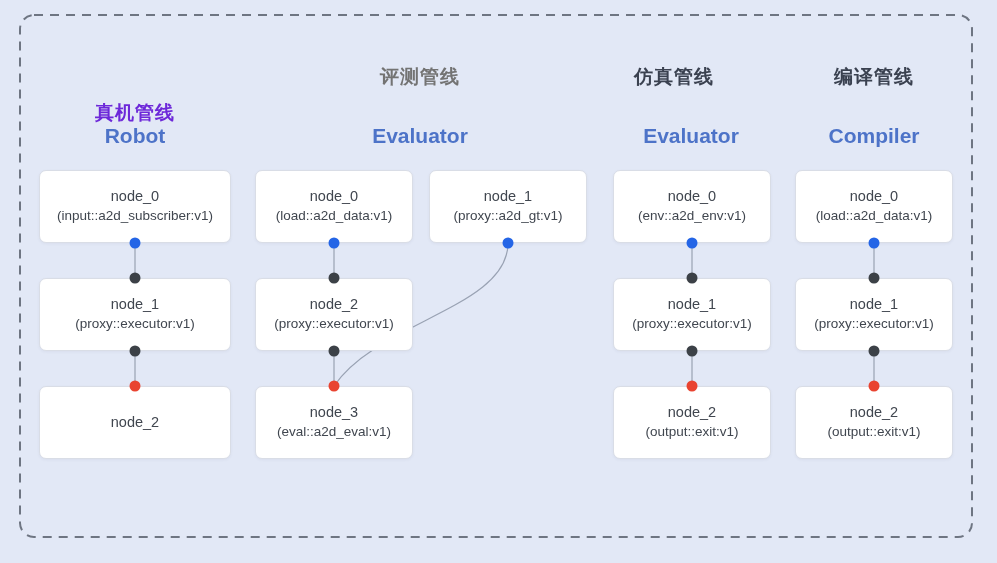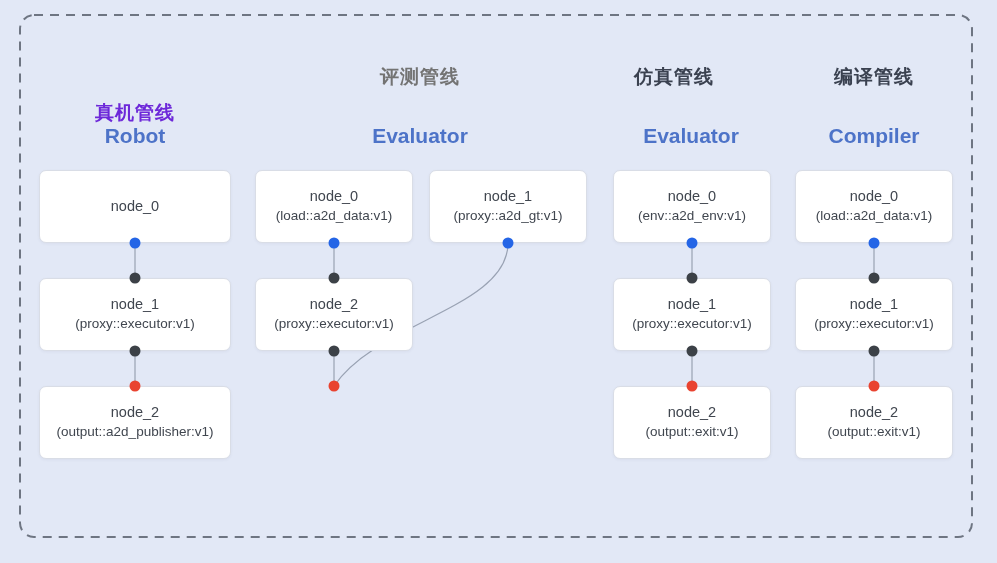--- a/index.html
+++ b/index.html
@@ -86,51 +86,55 @@
       <path d="M 508 243 C 508 307.35, 377.5 321.65, 334 386" fill="none" stroke="#99a2b3" stroke-width="1.2"></path>
       <path d="M 692 243 L 692 278" fill="none" stroke="#99a2b3" stroke-width="1.2"></path>
       <path d="M 692 351 L 692 386" fill="none" stroke="#99a2b3" stroke-width="1.2"></path>
       <path d="M 874 243 L 874 278" fill="none" stroke="#99a2b3" stroke-width="1.2"></path>
       <path d="M 874 351 L 874 386" fill="none" stroke="#99a2b3" stroke-width="1.2"></path>
     </svg>
     <div class="hdr-zh" style="left: 135px; top: 77px; color: #6d28d9; margin-top: 36px;">真机管线</div>
     <div class="hdr-en" style="left: 135px; top: 136px; color: rgb(77, 115, 200);">Robot</div>
     <div class="node-box" style="left: 39px; top: 170px; width: 192px; height: 73px;">
       <div class="node-label" style="color: rgb(64, 70, 79);">node_0</div>
+      <div class="node-sublabel" style="color: rgb(64, 70, 79);">(input::a2d_subscriber:v1)</div>
     </div>
     <div class="port" style="left: 135px; top: 243px; background: rgb(36, 101, 230);"></div>
     <div class="node-box" style="left: 39px; top: 278px; width: 192px; height: 73px;">
       <div class="node-label" style="color: rgb(64, 70, 79);">node_1</div>
       <div class="node-sublabel" style="color: rgb(64, 70, 79);">(proxy::executor:v1)</div>
     </div>
     <div class="port" style="left: 135px; top: 278px; background: rgb(60, 65, 71);"></div>
     <div class="port" style="left: 135px; top: 351px; background: rgb(60, 65, 71);"></div>
     <div class="node-box" style="left: 39px; top: 386px; width: 192px; height: 73px;">
       <div class="node-label" style="color: rgb(64, 70, 79);">node_2</div>
-      <div class="node-sublabel" style="color: rgb(64, 70, 79);">(output::a2d_publisher:v1)</div>
     </div>
     <div class="port" style="left: 135px; top: 386px; background: rgb(233, 67, 48);"></div>
     <div class="hdr-zh" style="left: 420px; top: 77px; color: #737373;">评测管线</div>
     <div class="hdr-en" style="left: 420px; top: 136px; color: rgb(77, 115, 200);">Evaluator</div>
     <div class="node-box" style="left: 255px; top: 170px; width: 158px; height: 73px;">
       <div class="node-label" style="color: rgb(64, 70, 79);">node_0</div>
       <div class="node-sublabel" style="color: rgb(64, 70, 79);">(load::a2d_data:v1)</div>
     </div>
     <div class="port" style="left: 334px; top: 243px; background: rgb(36, 101, 230);"></div>
     <div class="node-box" style="left: 429px; top: 170px; width: 158px; height: 73px;">
       <div class="node-label" style="color: rgb(64, 70, 79);">node_1</div>
       <div class="node-sublabel" style="color: rgb(64, 70, 79);">(proxy::a2d_gt:v1)</div>
     </div>
     <div class="port" style="left: 508px; top: 243px; background: rgb(36, 101, 230);"></div>
     <div class="node-box" style="left: 255px; top: 278px; width: 158px; height: 73px;">
       <div class="node-label" style="color: rgb(64, 70, 79);">node_2</div>
       <div class="node-sublabel" style="color: rgb(64, 70, 79);">(proxy::executor:v1)</div>
     </div>
     <div class="port" style="left: 334px; top: 278px; background: rgb(60, 65, 71);"></div>
     <div class="port" style="left: 334px; top: 351px; background: rgb(60, 65, 71);"></div>
+    <div class="node-box" style="left: 255px; top: 386px; width: 158px; height: 73px;">
+      <div class="node-label" style="color: rgb(64, 70, 79);">node_3</div>
+      <div class="node-sublabel" style="color: rgb(64, 70, 79);">(eval::a2d_eval:v1)</div>
+    </div>
     <div class="port" style="left: 334px; top: 386px; background: rgb(233, 67, 48);"></div>
     <div class="hdr-zh" style="left: 674px; top: 77px; color: rgb(58, 65, 80);">仿真管线</div>
     <div class="hdr-en" style="left: 691px; top: 136px; color: rgb(77, 115, 200);">Evaluator</div>
     <div class="node-box" style="left: 613px; top: 170px; width: 158px; height: 73px;">
       <div class="node-label" style="color: rgb(64, 70, 79);">node_0</div>
       <div class="node-sublabel" style="color: rgb(64, 70, 79);">(env::a2d_env:v1)</div>
     </div>
     <div class="port" style="left: 692px; top: 243px; background: rgb(36, 101, 230);"></div>
     <div class="node-box" style="left: 613px; top: 278px; width: 158px; height: 73px;">
       <div class="node-label" style="color: rgb(64, 70, 79);">node_1</div>

